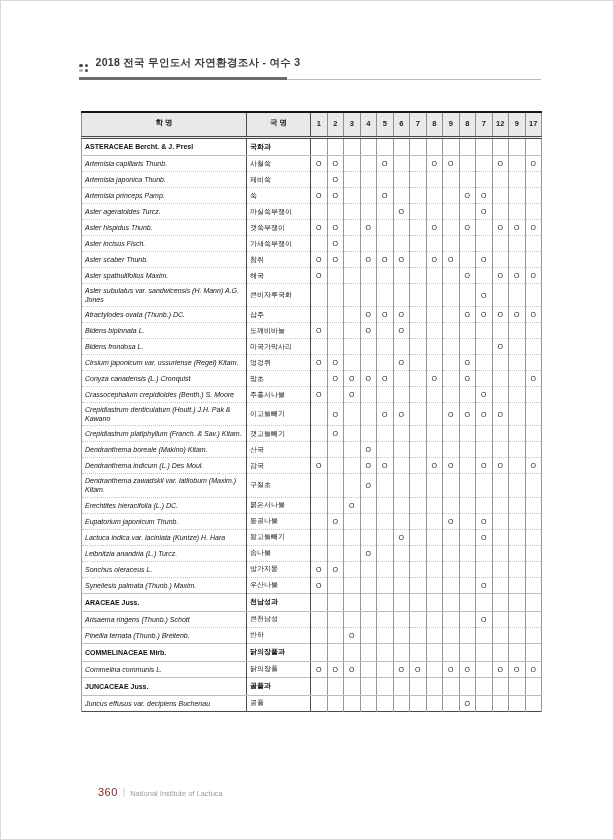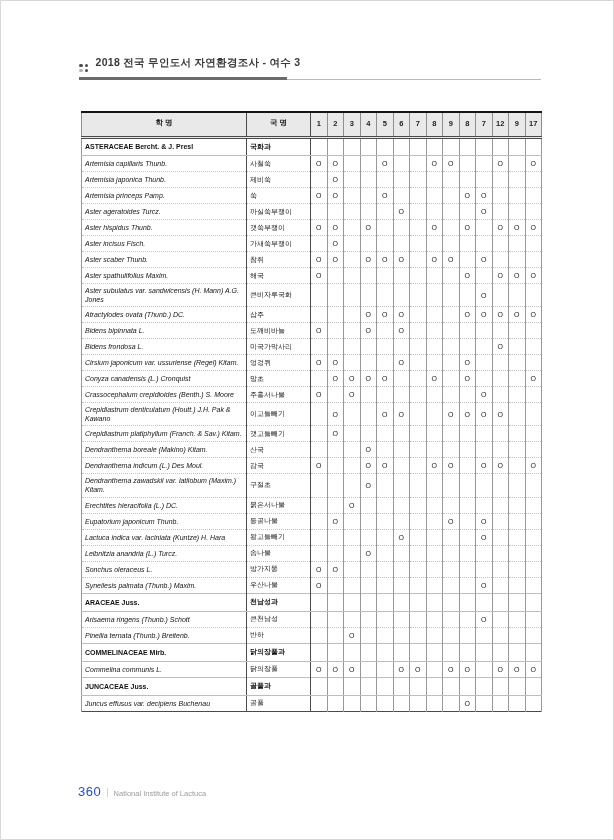--- a/index.html
+++ b/index.html
@@ -40,21 +40,21 @@
   .sp th.th-kor,.sp td.td-kor{border-right:1px solid #4a4a4a;margin-left:8px;}
   .sp td.td-sci{padding:2px 2px 2px 3px;font-style:italic;line-height:1.3;}
   .sp td.td-kor{padding:2px 2px 2px 3px;}
   .sp td.td-mark{text-align:center;padding:1px 0;color:#222;}
   .sp tbody tr{height:16px;}
   .sp tbody tr.family{height:18px;}
   .sp tbody tr.family td{font-style:normal;font-weight:bold;border-top:1px solid #bdbdbd;border-bottom:1px solid #bdbdbd;}
 
   
   .page-footer{position:absolute;left:77px;top:781px;white-space:nowrap;}
-  .pnum{font-size:13px;color:#1d4ed8;letter-spacing:.5px;}
+  .pnum{font-size:11px;color:#7f1d1d;letter-spacing:.5px;margin-left:20px;}
   .fsep{font-size:9px;color:#c4c4c4;margin:0 5px;vertical-align:1px;}
   .finst{font-size:7.5px;color:#9c9c9c;}
 </style>
 </head>
 <body>
 
 <div class="page">
 
   <div class="page-header">
     <span class="dots">

